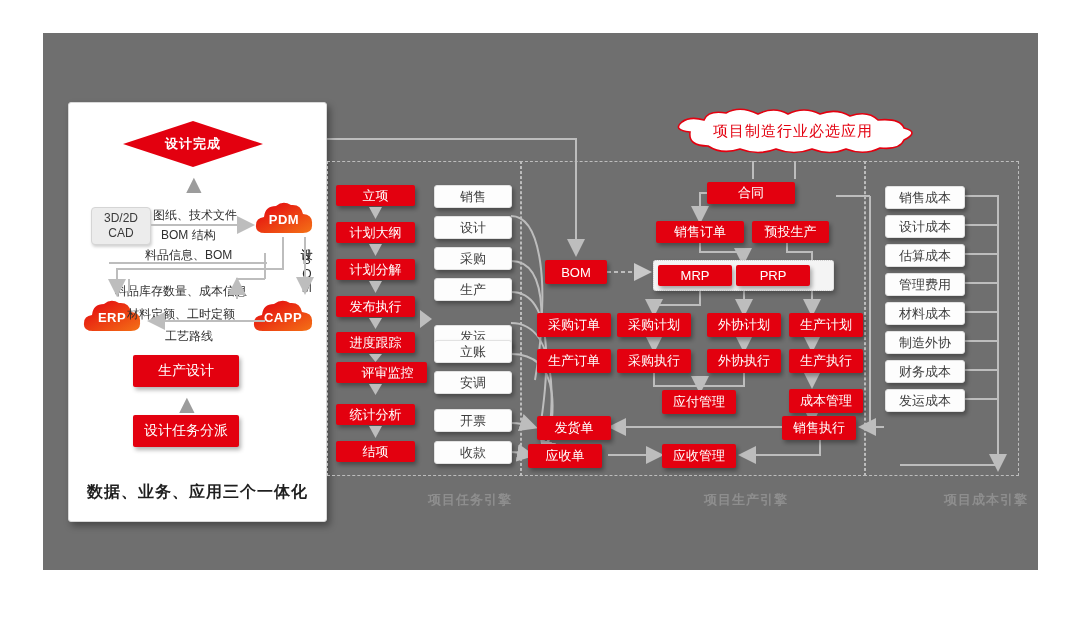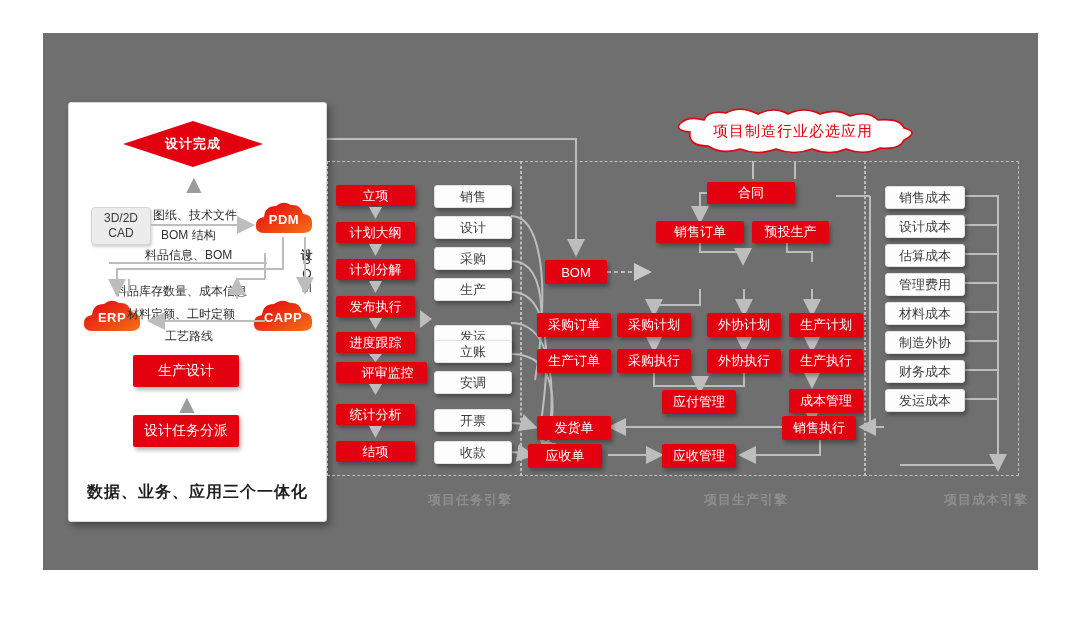--- a/index.html
+++ b/index.html
@@ -268,20 +268,24 @@
   <div class="wbox" style="left:434px;top:340px;width:76px;height:21px;">立账</div>
   <div class="wbox" style="left:434px;top:371px;width:76px;height:21px;">安调</div>
   <div class="wbox" style="left:434px;top:409px;width:76px;height:21px;">开票</div>
   <div class="wbox" style="left:434px;top:441px;width:76px;height:21px;">收款</div>
 
   <div class="rbox" style="left:545px;top:260px;width:62px;height:24px;">BOM</div>
   <div class="rbox" style="left:707px;top:182px;width:88px;height:22px;">合同</div>
   <div class="rbox" style="left:656px;top:221px;width:88px;height:22px;">销售订单</div>
   <div class="rbox" style="left:752px;top:221px;width:77px;height:22px;">预投生产</div>
 
+  <div id="mrpwrap" style="left:653px;top:260px;width:179px;height:29px;">
+    <div class="rbox" style="left:4px;top:4px;width:74px;height:21px;">MRP</div>
+    <div class="rbox" style="left:82px;top:4px;width:74px;height:21px;">PRP</div>
+  </div>
 
   <div class="rbox" style="left:537px;top:313px;width:74px;height:24px;">采购订单</div>
   <div class="rbox" style="left:537px;top:349px;width:74px;height:24px;">生产订单</div>
   <div class="rbox" style="left:617px;top:313px;width:74px;height:24px;">采购计划</div>
   <div class="rbox" style="left:617px;top:349px;width:74px;height:24px;">采购执行</div>
   <div class="rbox" style="left:707px;top:313px;width:74px;height:24px;">外协计划</div>
   <div class="rbox" style="left:707px;top:349px;width:74px;height:24px;">外协执行</div>
   <div class="rbox" style="left:789px;top:313px;width:74px;height:24px;">生产计划</div>
   <div class="rbox" style="left:789px;top:349px;width:74px;height:24px;">生产执行</div>
   <div class="rbox" style="left:662px;top:390px;width:74px;height:24px;">应付管理</div>

